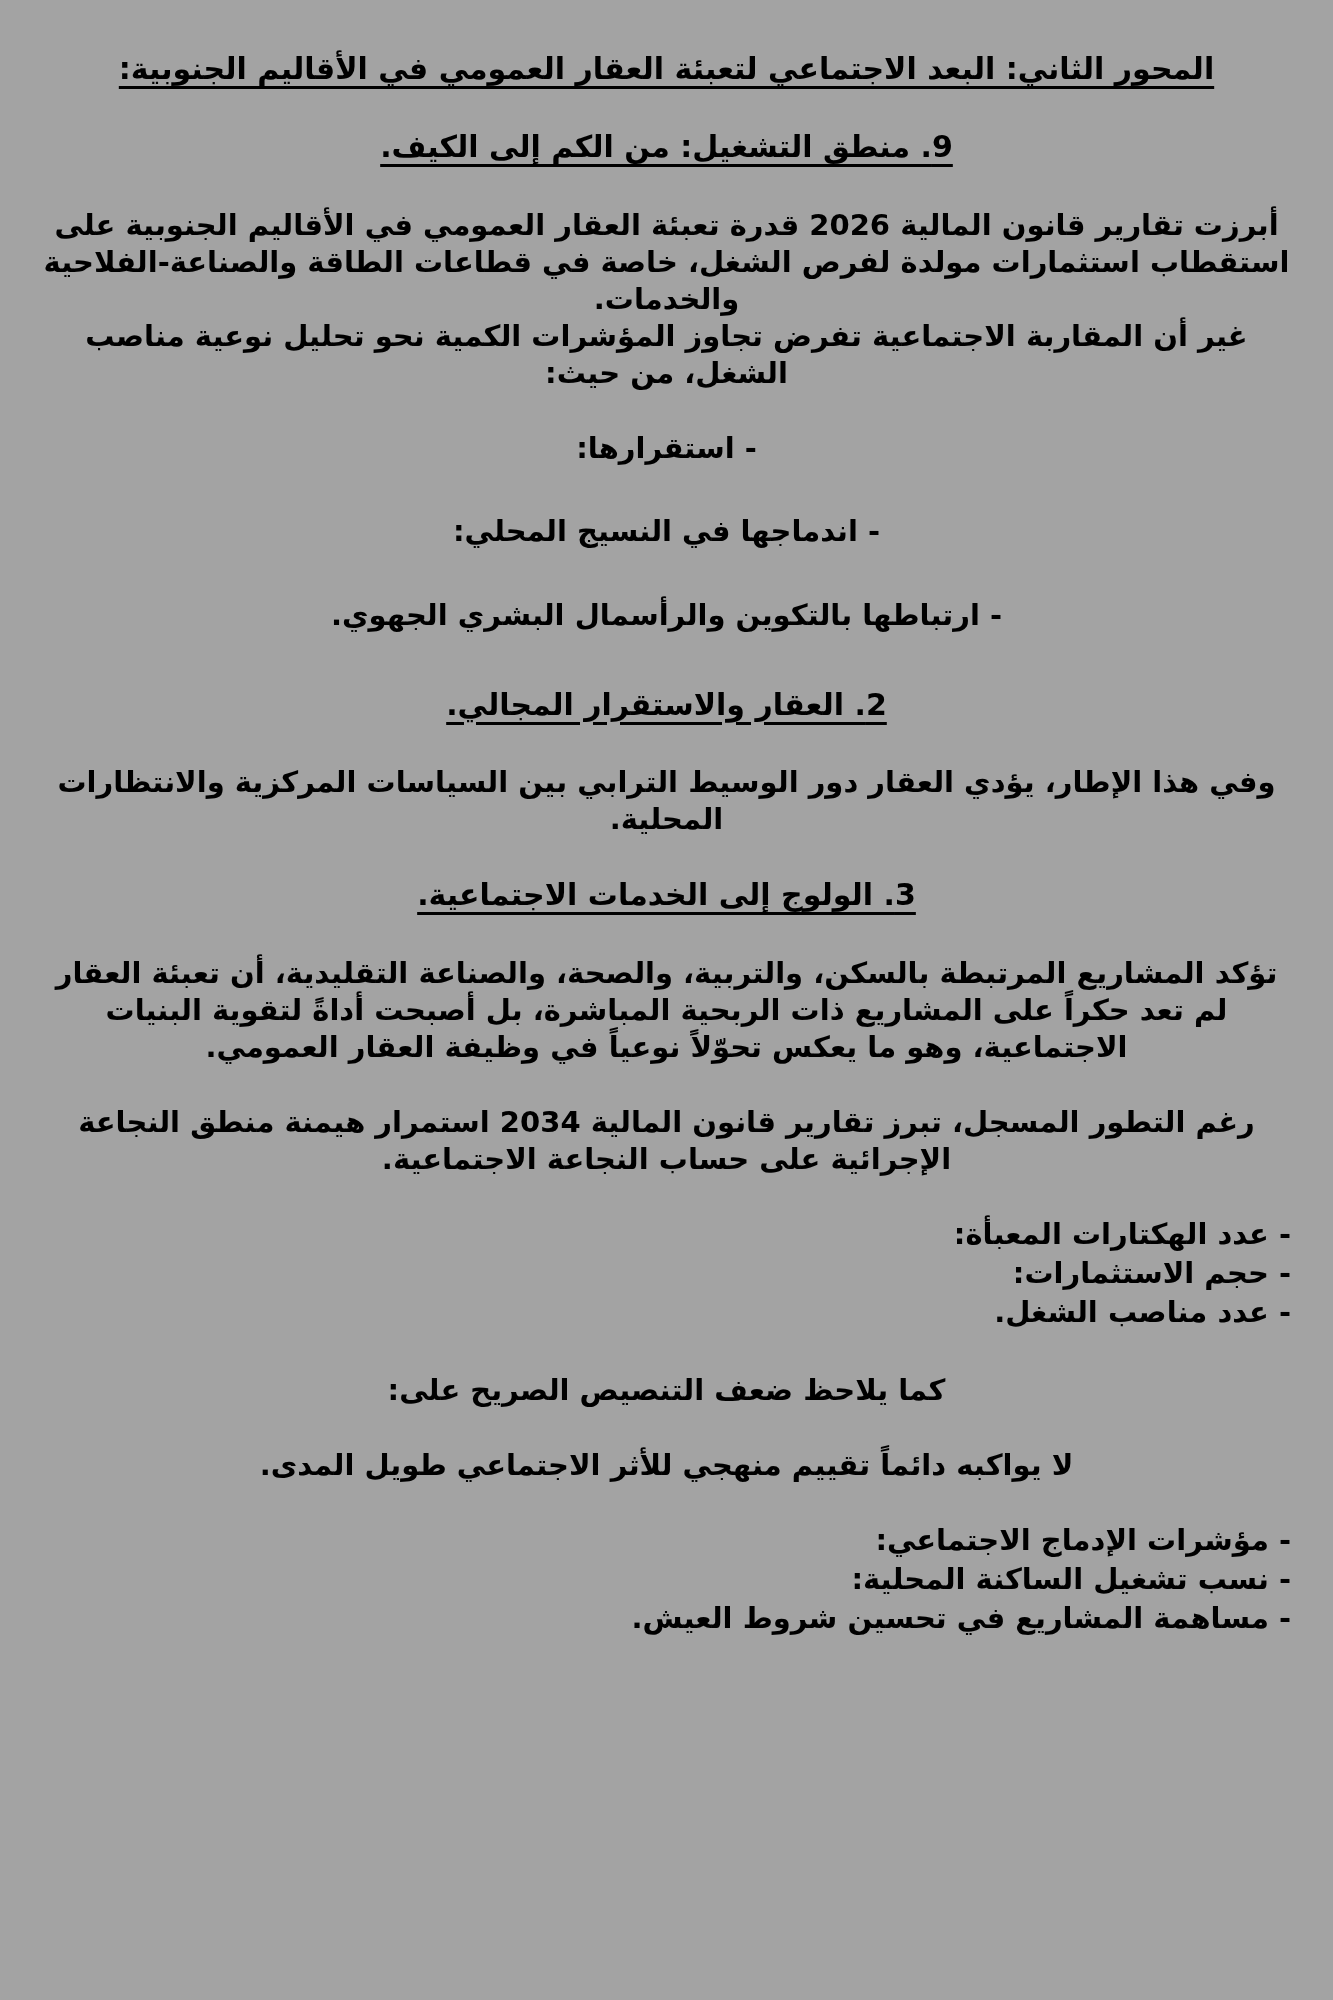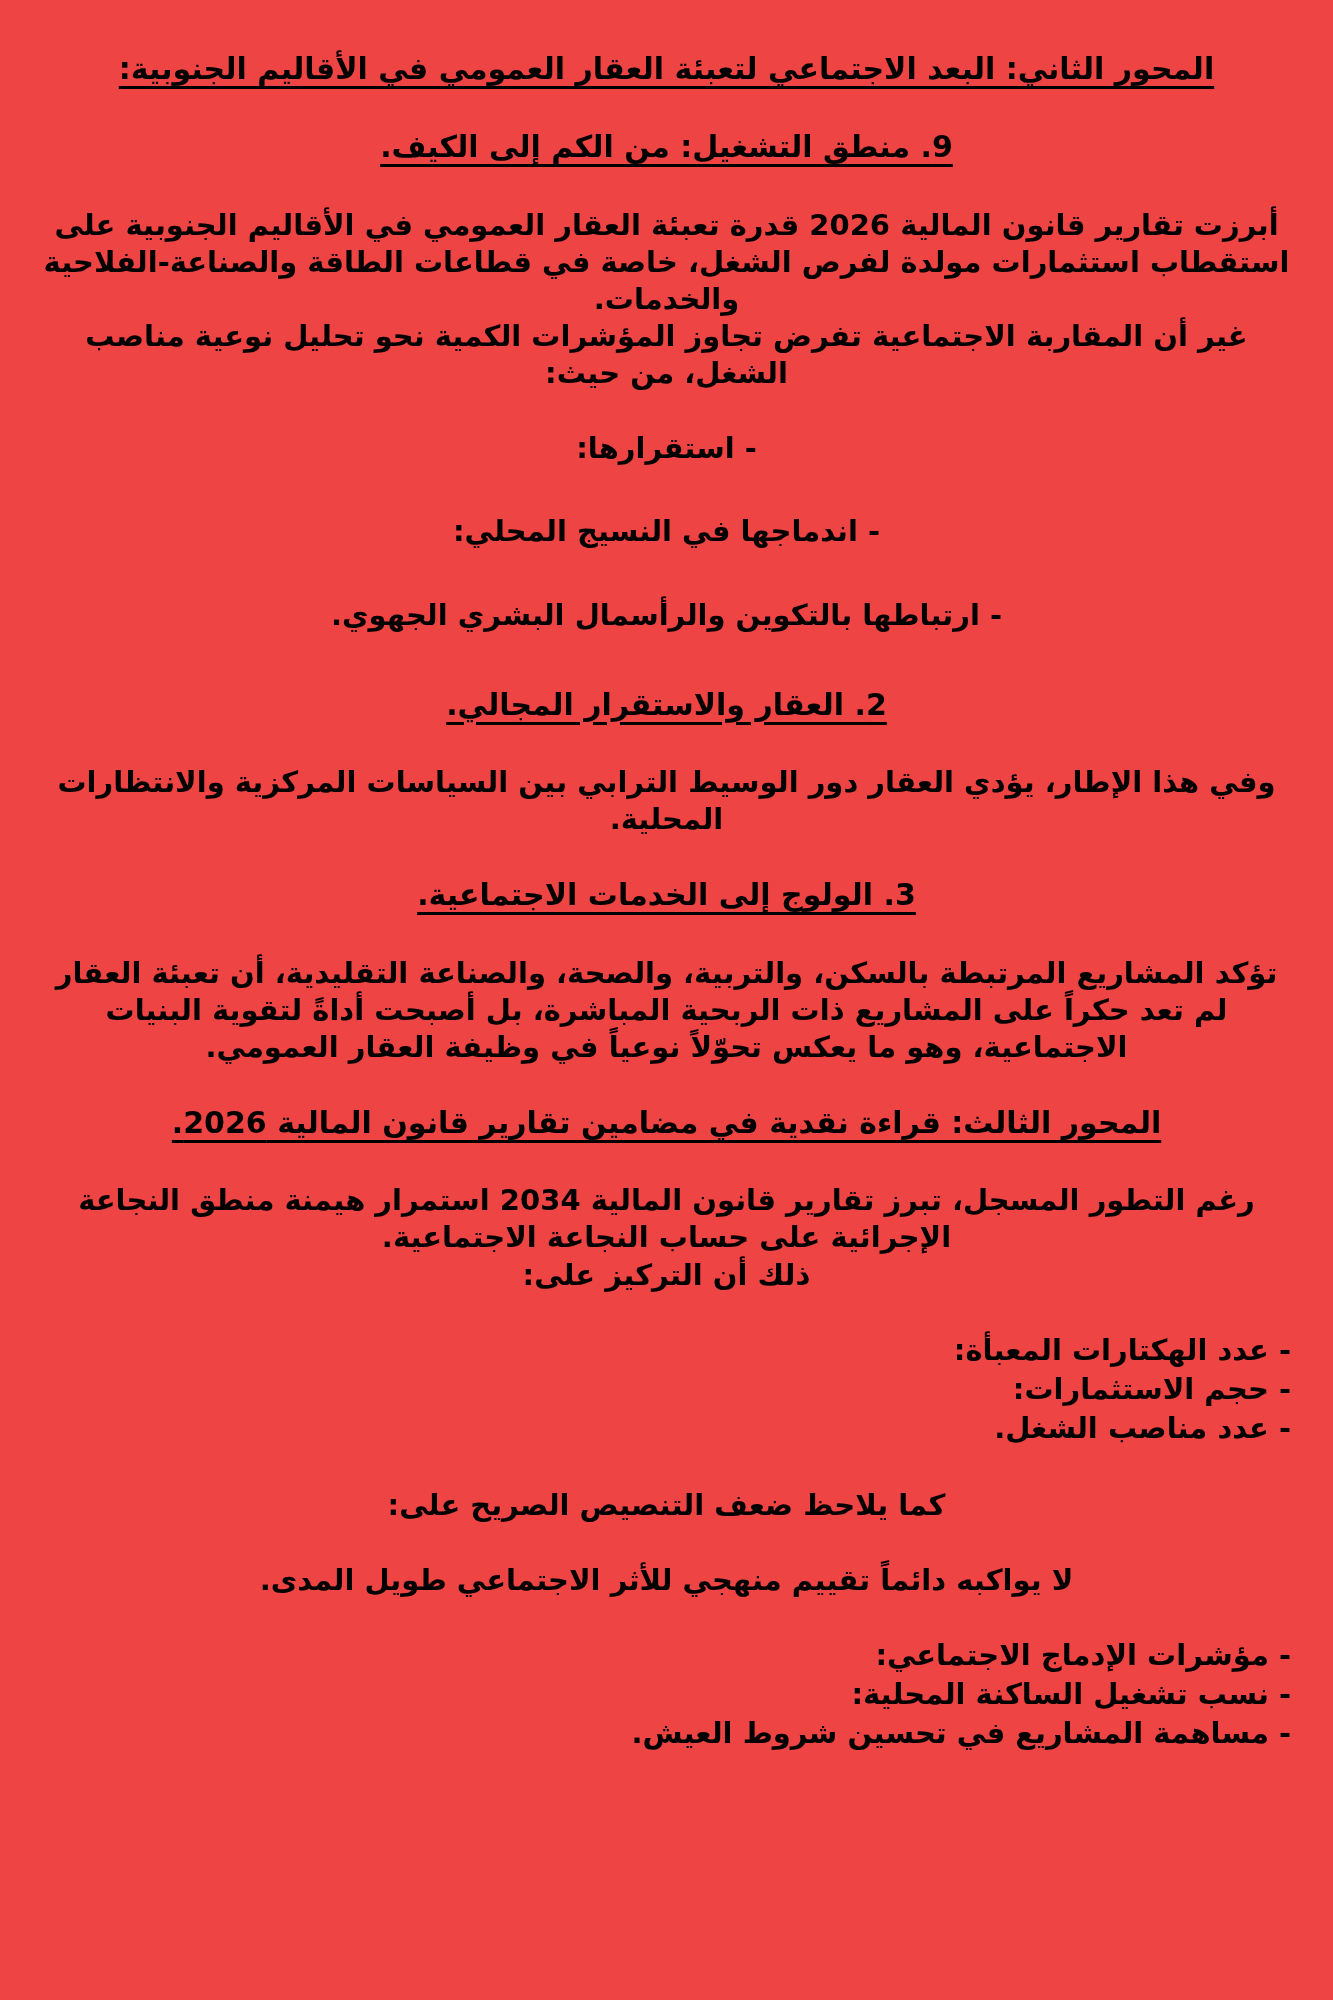--- a/index.html
+++ b/index.html
@@ -3,21 +3,21 @@
 <meta charset="utf-8">
 <style>
   html, body {
     margin: 0;
     padding: 0;
   }
   .page {
     width: 1333px;
     height: 2000px;
     box-sizing: border-box;
-    background: #ef4444;
+    background: #a3a3a3;
     color: #000000;
     direction: rtl;
     text-align: center;
     font-family: "DejaVu Sans", sans-serif;
     font-weight: bold;
     font-size: 29px;
     line-height: 1.28;
     padding: 50px 42px 40px 42px;
     overflow: hidden;
   }
@@ -77,25 +77,23 @@
   <div class="para">
     <span class="sentence">وفي هذا الإطار، يؤدي العقار دور الوسيط الترابي بين السياسات المركزية والانتظارات المحلية.</span>
   </div>
 
   <div class="heading">3. الولوج إلى الخدمات الاجتماعية.</div>
 
   <div class="para">
     <span class="sentence">تؤكد المشاريع المرتبطة بالسكن، والتربية، والصحة، والصناعة التقليدية، أن تعبئة العقار لم تعد حكراً على المشاريع ذات الربحية المباشرة، بل أصبحت أداةً لتقوية البنيات الاجتماعية، وهو ما يعكس تحوّلاً نوعياً في وظيفة العقار العمومي.</span>
   </div>
 
-  <div class="heading">المحور الثالث: قراءة نقدية في مضامين تقارير قانون المالية 2026.</div>
 
   <div class="para">
     <span class="sentence">رغم التطور المسجل، تبرز تقارير قانون المالية 2034 استمرار هيمنة منطق النجاعة الإجرائية على حساب النجاعة الاجتماعية.</span>
-    <span class="sentence">ذلك أن التركيز على:</span>
   </div>
 
   <div class="list-tight">
     <div class="list-item">- عدد الهكتارات المعبأة:</div>
     <div class="list-item">- حجم الاستثمارات:</div>
     <div class="list-item">- عدد مناصب الشغل.</div>
   </div>
 
   <div class="para">كما يلاحظ ضعف التنصيص الصريح على:</div>
 

